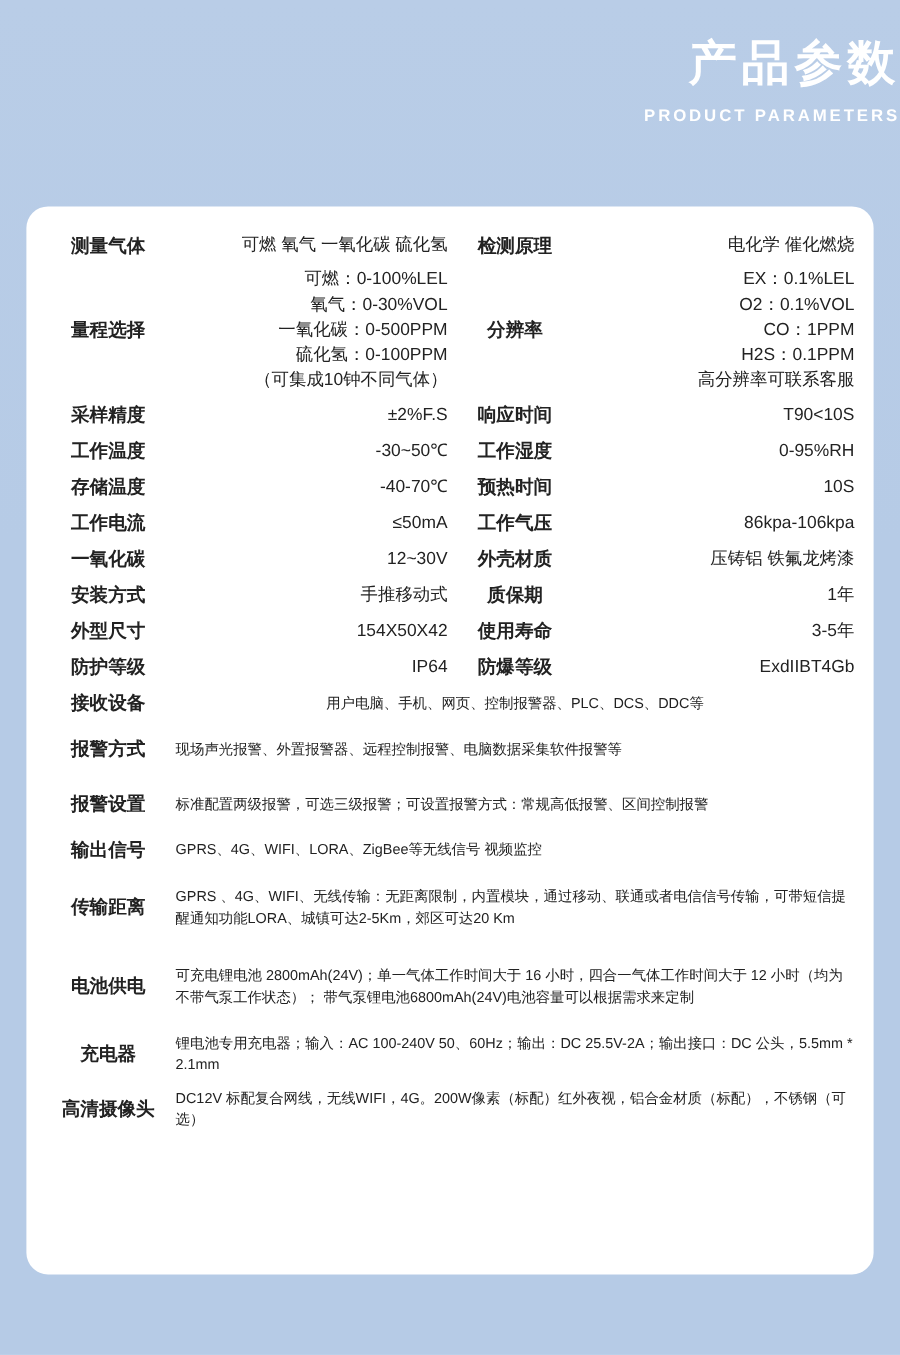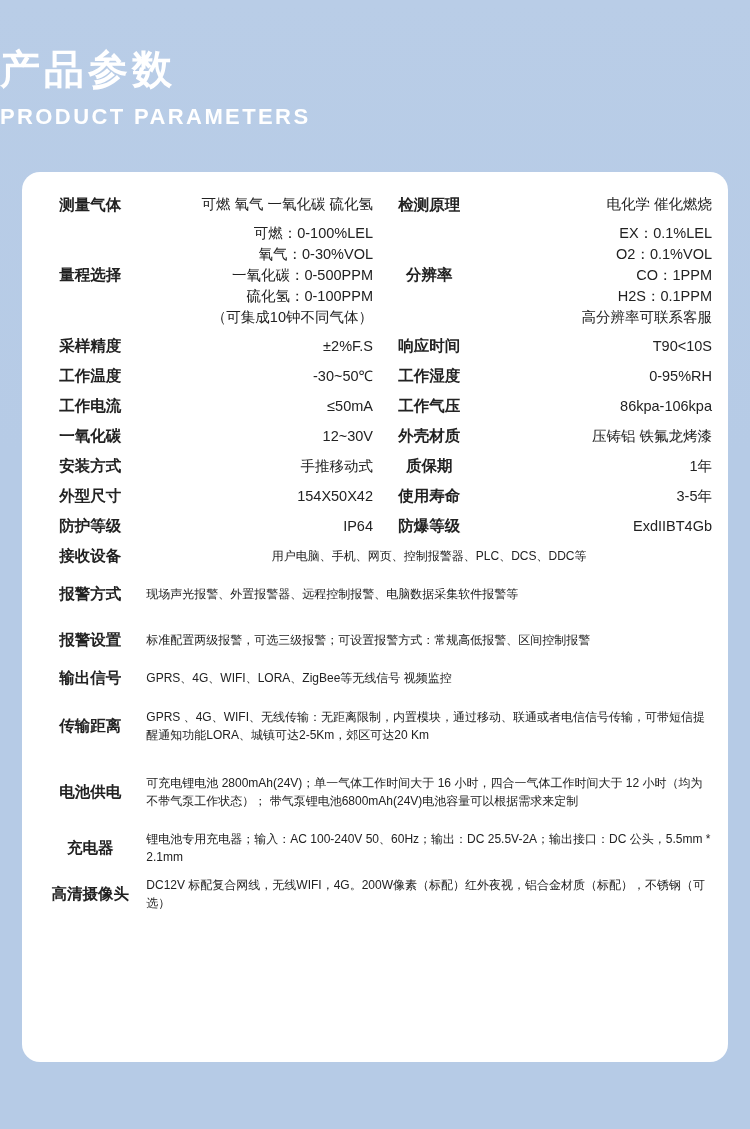--- a/index.html
+++ b/index.html
@@ -14,33 +14,33 @@
     position: relative;
     overflow: hidden;
   }
   .page {
     width: 750px;
     height: 1129px;
     position: relative;
     background: linear-gradient(180deg, #b9cde7 0%, #b6cbe6 40%, #b6cbe6 100%);
   }
   .header {
-    text-align: left;
-    padding-top: 44px;
+    text-align: right;
+    padding-top: 28px;
   }
   .title-cn {
     font-size: 40px;
     font-weight: bold;
     color: #ffffff;
     letter-spacing: 4px;
     line-height: 1.25;
   }
   .title-en {
     margin-top: 10px;
-    font-size: 22px;
+    font-size: 14px;
     font-weight: bold;
     color: #ffffff;
     letter-spacing: 2.4px;
   }
   .card {
     position: absolute;
     left: 22px;
     top: 172px;
     width: 706px;
     height: 890px;
@@ -136,20 +136,26 @@
           <td class="val">T90&lt;10S</td>
         </tr>
 
         <tr class="r">
           <td class="lbl">工作温度</td>
           <td class="val">-30~50℃</td>
           <td class="lbl">工作湿度</td>
           <td class="val">0-95%RH</td>
         </tr>
 
+        <tr class="r">
+          <td class="lbl">存储温度</td>
+          <td class="val">-40-70℃</td>
+          <td class="lbl">预热时间</td>
+          <td class="val">10S</td>
+        </tr>
 
         <tr class="r">
           <td class="lbl">工作电流</td>
           <td class="val">≤50mA</td>
           <td class="lbl">工作气压</td>
           <td class="val">86kpa-106kpa</td>
         </tr>
 
         <tr class="r">
           <td class="lbl">一氧化碳</td>

